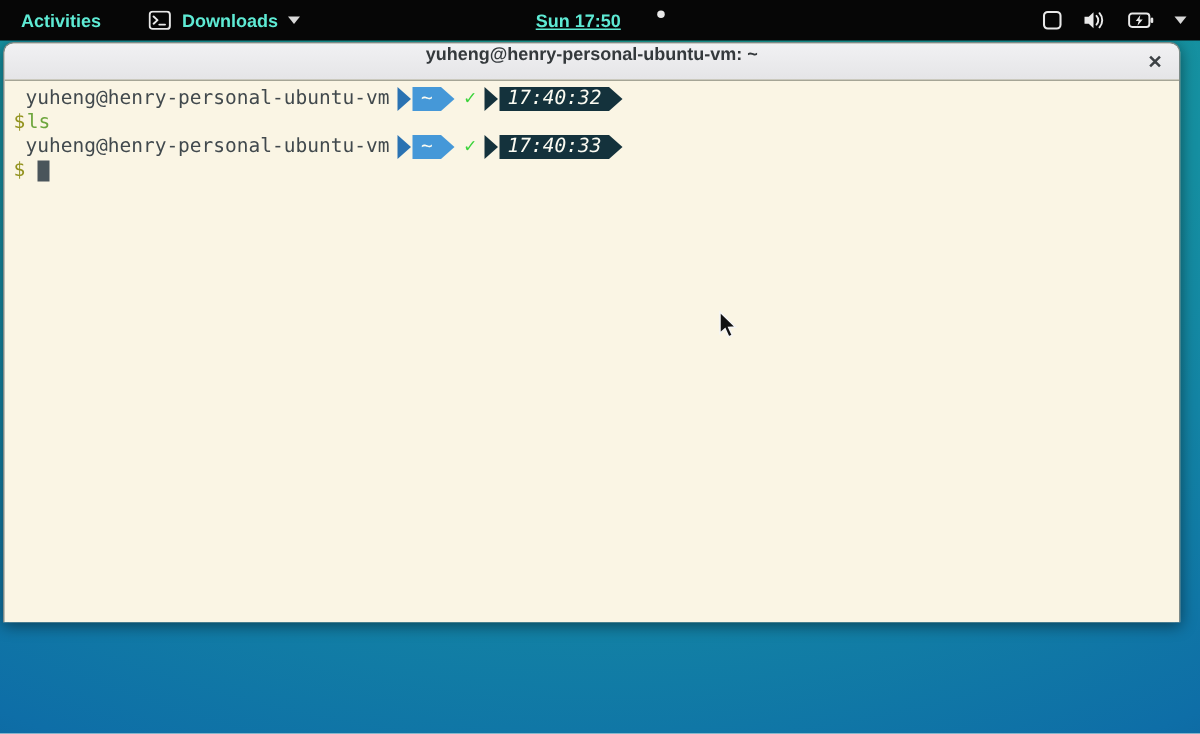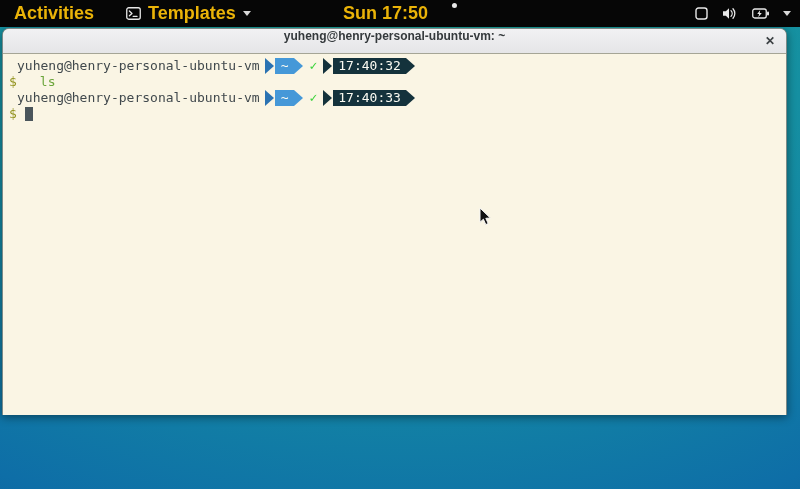--- a/index.html
+++ b/index.html
@@ -8,33 +8,33 @@
     font-family:"Liberation Sans", sans-serif;
     background:
       radial-gradient(130% 150% at 50% 2%,
         #1ba59a 0%, #179a9e 28%, #1384a4 52%, #0e6ea7 74%, #0a5a92 92%, #084f85 100%);
     position:relative;
   }
 
   
   .topbar {
     position:absolute; top:0; left:0; width:800px; height:27px;
-    background:#060606; color:#eab308; display:flex; align-items:center;
-    font-size:18px; font-weight:bold; z-index:50;
+    background:#060606; color:#5eead4; display:flex; align-items:center;
+    font-size:12px; font-weight:bold; z-index:50;
   }
   .activities { margin-left:10px; padding:2px 4px; cursor:pointer; }
   .app-menu { margin-left:28px; display:flex; align-items:center; gap:7px; cursor:pointer; }
   .app-menu svg { display:block; }
   .caret-down {
     width:0; height:0; border-left:4px solid transparent; border-right:4px solid transparent;
     border-top:5px solid #d8d8d8; display:inline-block;
   }
   .clock {
     position:absolute; left:50%; transform:translateX(-50%);
-    display:flex; align-items:flex-start; gap:24px; cursor:pointer;
+    display:flex; align-items:flex-start; gap:24px; cursor:pointer;text-decoration:underline;
   }
   .clock-dot { width:5px; height:5px; border-radius:50%; background:#e8e8e8; }
   .status-area { position:absolute; right:9px; display:flex; align-items:center; gap:14px; cursor:pointer; }
   .status-area svg { display:block; }
 
   
   .term-window {
     position:absolute; top:28px; left:2px; width:785px; height:387px;
     border-radius:7px 7px 0 0; overflow:hidden; z-index:10;
     box-shadow:0 2px 10px rgba(0,0,0,0.45);
@@ -61,25 +61,25 @@
 
   
   .host { padding-left:8px; color:#41494d; }
   .tri { width:0; height:0; border-top:8px solid transparent; border-bottom:8px solid transparent; }
   .tri-blue-lead { border-left:9px solid #2a72b2; margin-left:5px; margin-right:1px; }
   .seg { height:16px; display:inline-flex; align-items:center; color:#fbfbf2; }
   .seg-blue { background:#4598d8; padding:0 6px; }
   .tri-blue-tip { border-left:9px solid #4598d8; }
   .check { color:#3bd33b; font-weight:bold; margin:0 6px; }
   .tri-dark-lead { border-left:9px solid #14323c; margin-right:1px; }
-  .seg-dark { background:#14323c; padding:0 5px; }
+  .seg-dark { background:#14323c; padding:0 5px;font-style:italic; }
   .tri-dark-tip { border-left:9px solid #14323c; }
 
   .olive { color:#93931f; }
-  .cmd-green { color:#6ca53c; margin-left:23px; }
+  .cmd-green { color:#6ca53c; margin-left:1px; }
   .ls-row { color:#2aa0a0; margin-left:-3px; }
   .cursor-block {
     display:inline-block; width:8px; height:14px; background:#4a555b; margin-left:8px;
   }
 
   
   .mouse-cursor { position:absolute; left:479px; top:207px; z-index:99; pointer-events:none; }
 </style>
 </head>
 <body>
@@ -88,21 +88,21 @@
   <div class="activities">Activities</div>
 
   <div class="app-menu">
     <span>
       <svg width="15" height="13" viewBox="0 0 15 13">
         <rect x="0.75" y="0.75" width="13.5" height="11.5" rx="2" fill="none" stroke="#e8e8e8" stroke-width="1.3"></rect>
         <polyline points="3.4,4 6,6.4 3.4,8.8" fill="none" stroke="#e8e8e8" stroke-width="1.3" stroke-linecap="round" stroke-linejoin="round"></polyline>
         <line x1="7.2" y1="9.4" x2="11" y2="9.4" stroke="#e8e8e8" stroke-width="1.3" stroke-linecap="round"></line>
       </svg>
     </span>
-    <span>Templates</span>
+    <span>Downloads</span>
     <span class="caret-down"></span>
   </div>
 
   <div class="clock">
     <span>Sun 17:50</span>
     <span class="clock-dot"></span>
   </div>
 
   <div class="status-area">
     <span>

